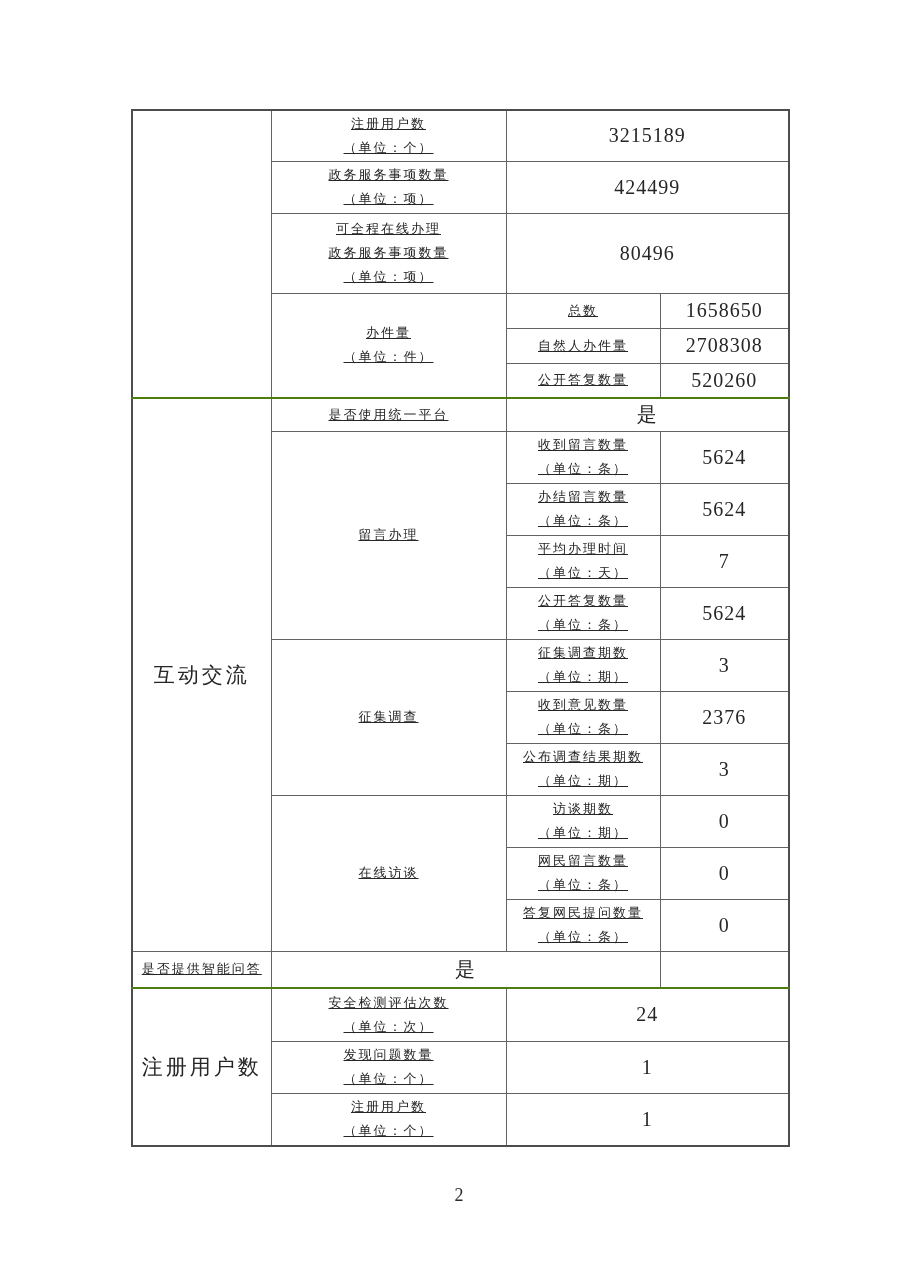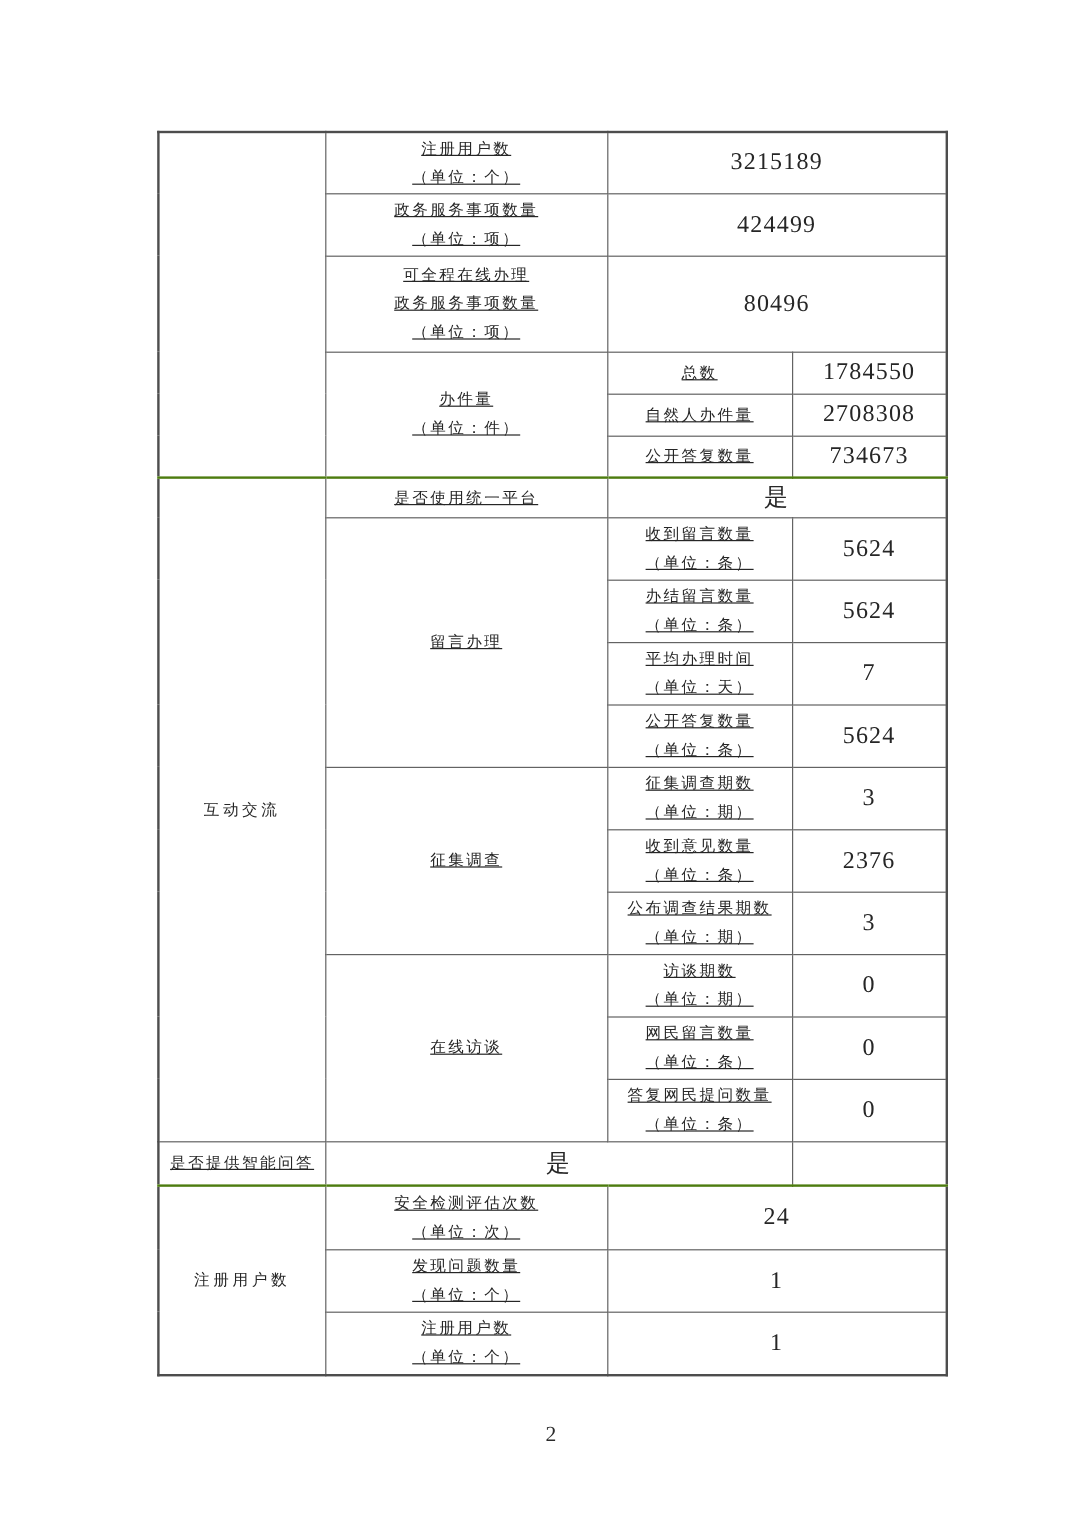--- a/index.html
+++ b/index.html
@@ -36,21 +36,21 @@
   
   .rh51 { height: 51px; }
   .rh52 { height: 52px; }
   .rh80 { height: 80px; }
   .rh35 { height: 35px; }
   .rh33 { height: 33px; }
   .rh37 { height: 37px; }
   .rh53 { height: 53px; }
   
   td.cat {
-    font-size: 13px;
+    font-size: 21px;
     letter-spacing: 3px;
     color: #2b2b2b;
   }
   td.lbl, td.sub {
     font-size: 13px;
     letter-spacing: 2px;
     line-height: 24px;
     color: #2b2b2b;
     text-decoration: underline;
   }
@@ -109,29 +109,29 @@
         </td>
         <td class="val" colspan="2">80496</td>
       </tr>
 
       <tr class="rh35">
         <td class="lbl" rowspan="3">
           <span class="lbl-line">办件量</span>
           <span class="unit-line">（单位：件）</span>
         </td>
         <td class="sub">总数</td>
-        <td class="val">1784550</td>
+        <td class="val">1658650</td>
       </tr>
       <tr class="rh35">
         <td class="sub">自然人办件量</td>
         <td class="val">2708308</td>
       </tr>
       <tr class="rh35">
         <td class="sub">公开答复数量</td>
-        <td class="val">734673</td>
+        <td class="val">520260</td>
       </tr>
 
       <tr class="rh33 section-start">
         <td class="cat" rowspan="11">互动交流</td>
         <td class="lbl">是否使用统一平台</td>
         <td class="val" colspan="2">是</td>
       </tr>
 
       <tr class="rh52">
         <td class="lbl" rowspan="4">留言办理</td>

